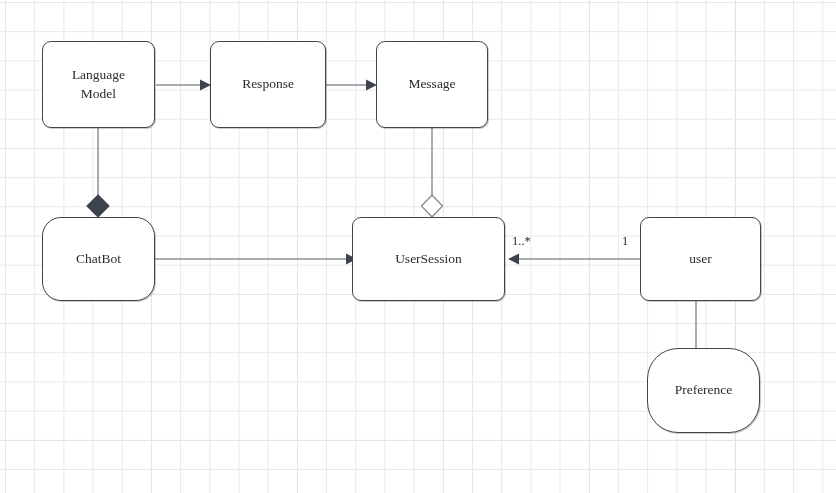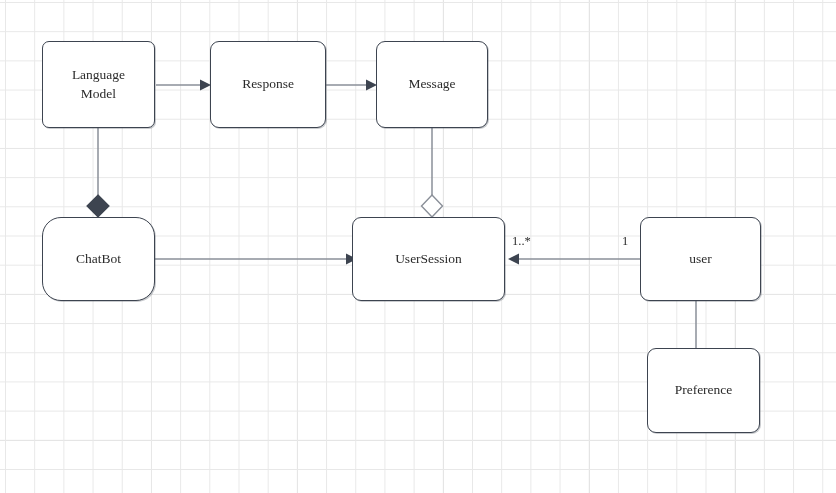--- a/index.html
+++ b/index.html
@@ -120,21 +120,21 @@
     <g>
       <line class="edge-line" x1="640" y1="259" x2="519" y2="259"></line>
       <polygon class="edge-head" points="519,253.5 508,259 519,264.5"></polygon>
     </g>
 
     <g>
       <line class="edge-line" x1="696" y1="301" x2="696" y2="349"></line>
     </g>
   </svg>
 
-  <div class="node" style="left:42px; top:41px; width:113px; height:87px;border-radius:7px;">
+  <div class="node" style="left:42px; top:41px; width:113px; height:87px;">
     <span>Language
 Model</span>
   </div>
 
   <div class="node" style="left:210px; top:41px; width:116px; height:87px;">
     <span>Response</span>
   </div>
 
   <div class="node" style="left:376px; top:41px; width:112px; height:87px;">
     <span>Message</span>
@@ -145,21 +145,21 @@
   </div>
 
   <div class="node" style="left:352px; top:217px; width:153px; height:84px;">
     <span>UserSession</span>
   </div>
 
   <div class="node" style="left:640px; top:217px; width:121px; height:84px;">
     <span>user</span>
   </div>
 
-  <div class="node" style="left:647px; top:348px; width:113px; height:85px;">
+  <div class="node" style="left:647px; top:348px; width:113px; height:85px;border-radius:31px;">
     <span>Preference</span>
   </div>
 
   <div class="mult" style="left:512px; top:234px;">1..*</div>
 
   <div class="mult" style="left:622px; top:234px;">1</div>
 
 </div>
 
 </body></html>

